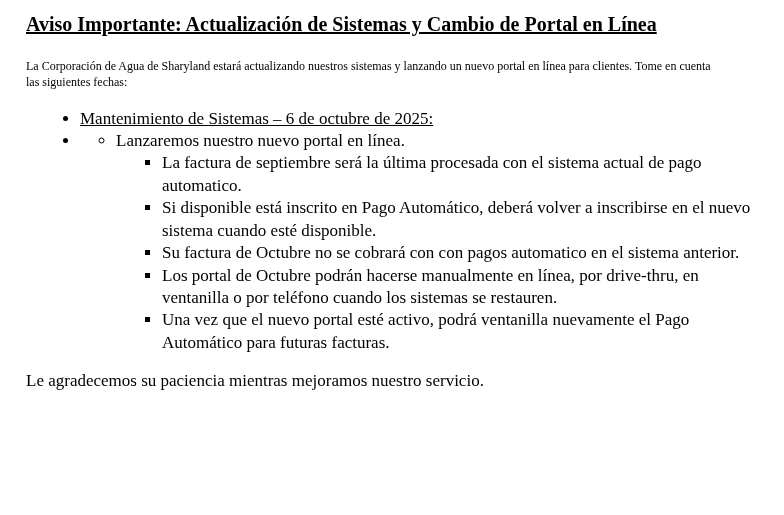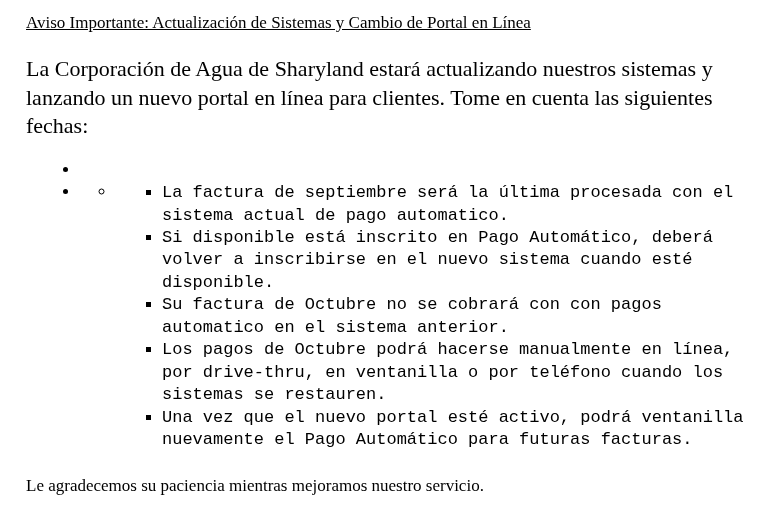--- a/index.html
+++ b/index.html
@@ -14,28 +14,28 @@
     color: #000000;
     overflow: hidden;
   }
   .page {
     box-sizing: border-box;
     width: 784px;
     height: 515px;
     padding: 8px 22px 0 22px;
   }
   .doc-title {
-    font-size: 17px;
-    font-weight: normal;
+    font-size: 20px;
+    font-weight: bold;
     text-decoration: underline;
     line-height: 1.25;
     margin: 4px 0 0 4px;
   }
   .intro {
-    font-size: 22px;
+    font-size: 12px;
     line-height: 1.3;
     margin: 22px 0 0 4px;
     max-width: 700px;
   }
   ul.level1 {
     list-style-type: disc;
     margin: 18px 0 0 0;
     padding-left: 58px;
   }
   ul.level1 > li {
@@ -53,67 +53,68 @@
     padding-left: 36px;
   }
   ul.level2 > li {
     font-size: 17px;
     line-height: 1.3;
   }
   ul.level3 {
     list-style-type: square;
     margin: 0 8px 0 0;
     padding-left: 46px;
-    font-family: Liberation Mono, monospace;
   }
   ul.level3 > li {
     font-size: 17px;
     line-height: 1.32;
     margin-bottom: 0;
   }
   ul.level2 > li > .txt,
   ul.level3 > li > .txt,
   ul.level1 > li > .txt {
     display: inline-block;
     max-width: 600px;
     vertical-align: top;
   }
   .closing {
     font-size: 17px;
     line-height: 1.3;
-    margin: 24px 0 0 4px;
+    margin: 16px 0 0 4px;
   }
 </style>
 </head>
 <body>
 
 <div class="page">
 
   <div class="doc-title">Aviso Importante: Actualización de Sistemas y Cambio de Portal en Línea</div>
 
   <p class="intro">La Corporación de Agua de Sharyland estará actualizando nuestros sistemas y lanzando un nuevo portal en línea para clientes. Tome en cuenta las siguientes fechas:</p>
 
   <ul class="level1">
     <li>
+      <span class="li-head">Mantenimiento de Sistemas – 6 de octubre de 2025:</span>
     </li>
     <li>
       <ul class="level2">
         <li>
+          <span class="txt">Lanzaremos nuestro nuevo portal en línea.</span>
           <ul class="level3">
             <li>
               <span class="txt">La factura de septiembre será la última procesada con el sistema actual de pago automatico.</span>
             </li>
             <li>
               <span class="txt">Si disponible está inscrito en Pago Automático, deberá volver a inscribirse en el nuevo sistema cuando esté disponible.</span>
             </li>
             <li>
               <span class="txt">Su factura de Octubre no se cobrará con con pagos automatico en el sistema anterior.</span>
             </li>
             <li>
-              <span class="txt">Los pagos de Octubre podrá hacerse manualmente en línea, por drive-thru, en ventanilla o por teléfono cuando los sistemas se restauren.</span>
+              <span class="txt">Los portal de Octubre podrán hacerse manualmente en línea, por drive-thru, en ventanilla o por teléfono cuando los sistemas se restauren.</span>
             </li>
             <li>
               <span class="txt">Una vez que el nuevo portal esté activo, podrá ventanilla nuevamente el Pago Automático para futuras facturas.</span>
             </li>
           </ul>
         </li>
       </ul>
     </li>
   </ul>
 

